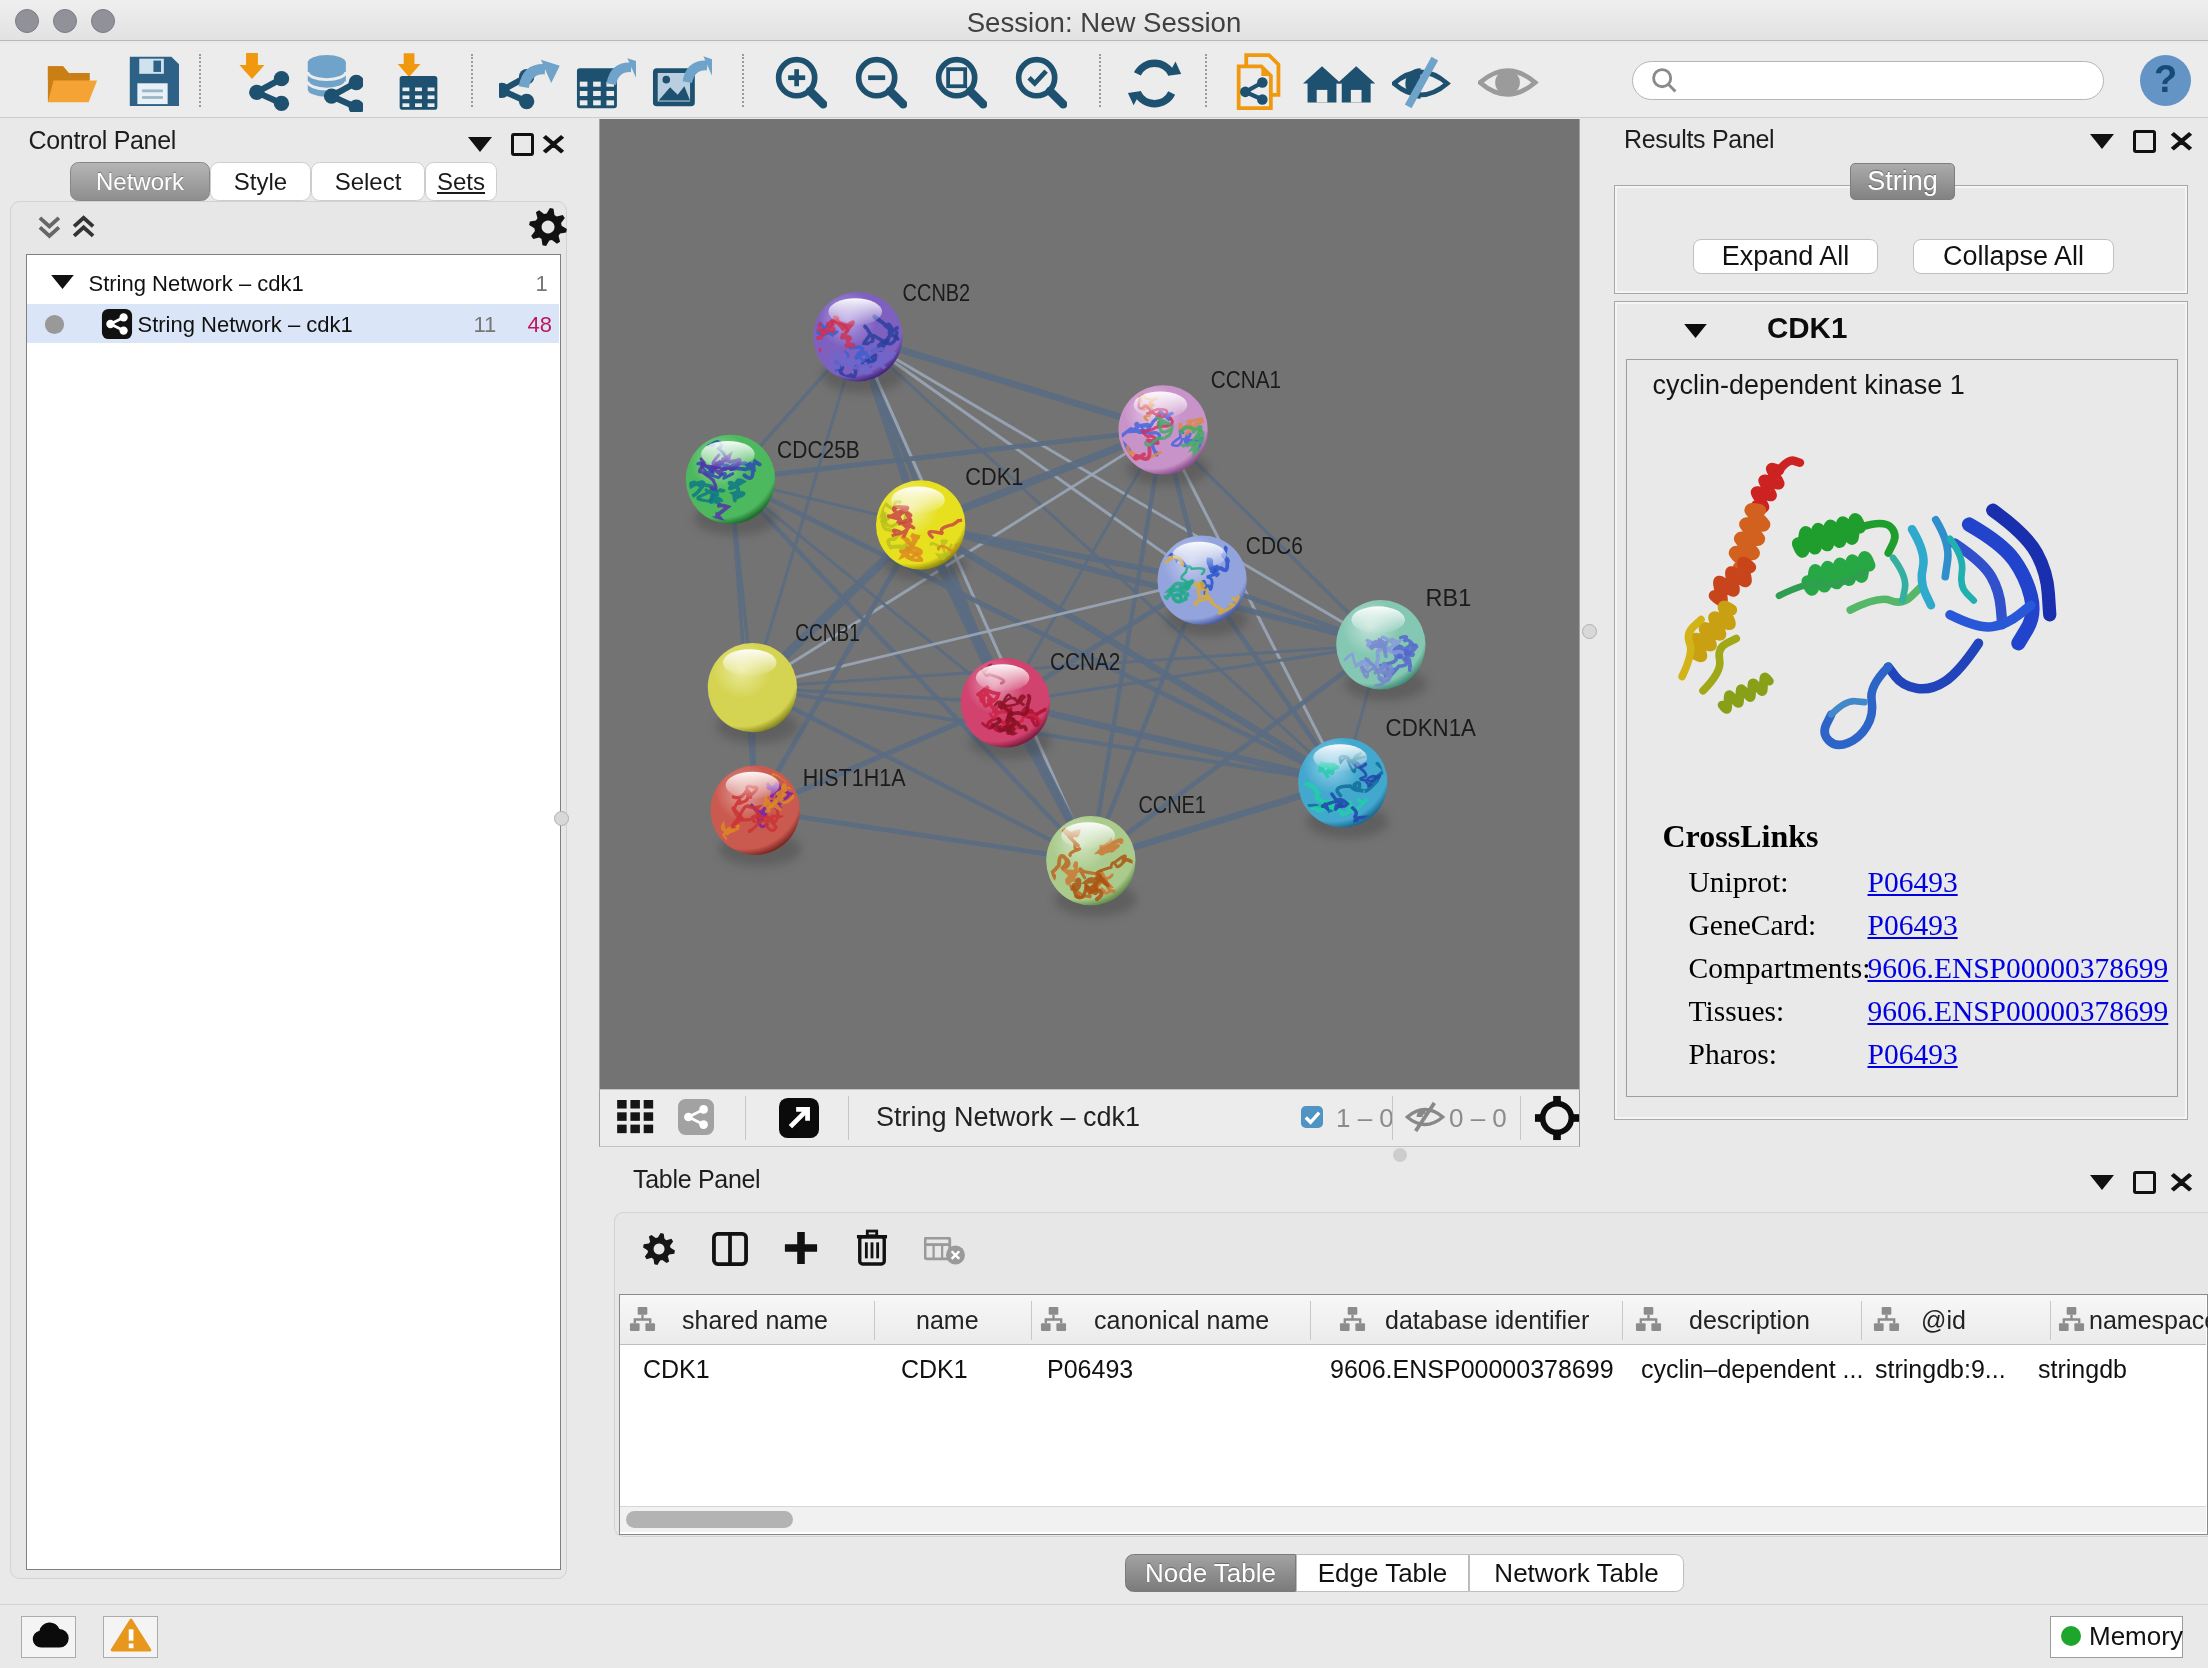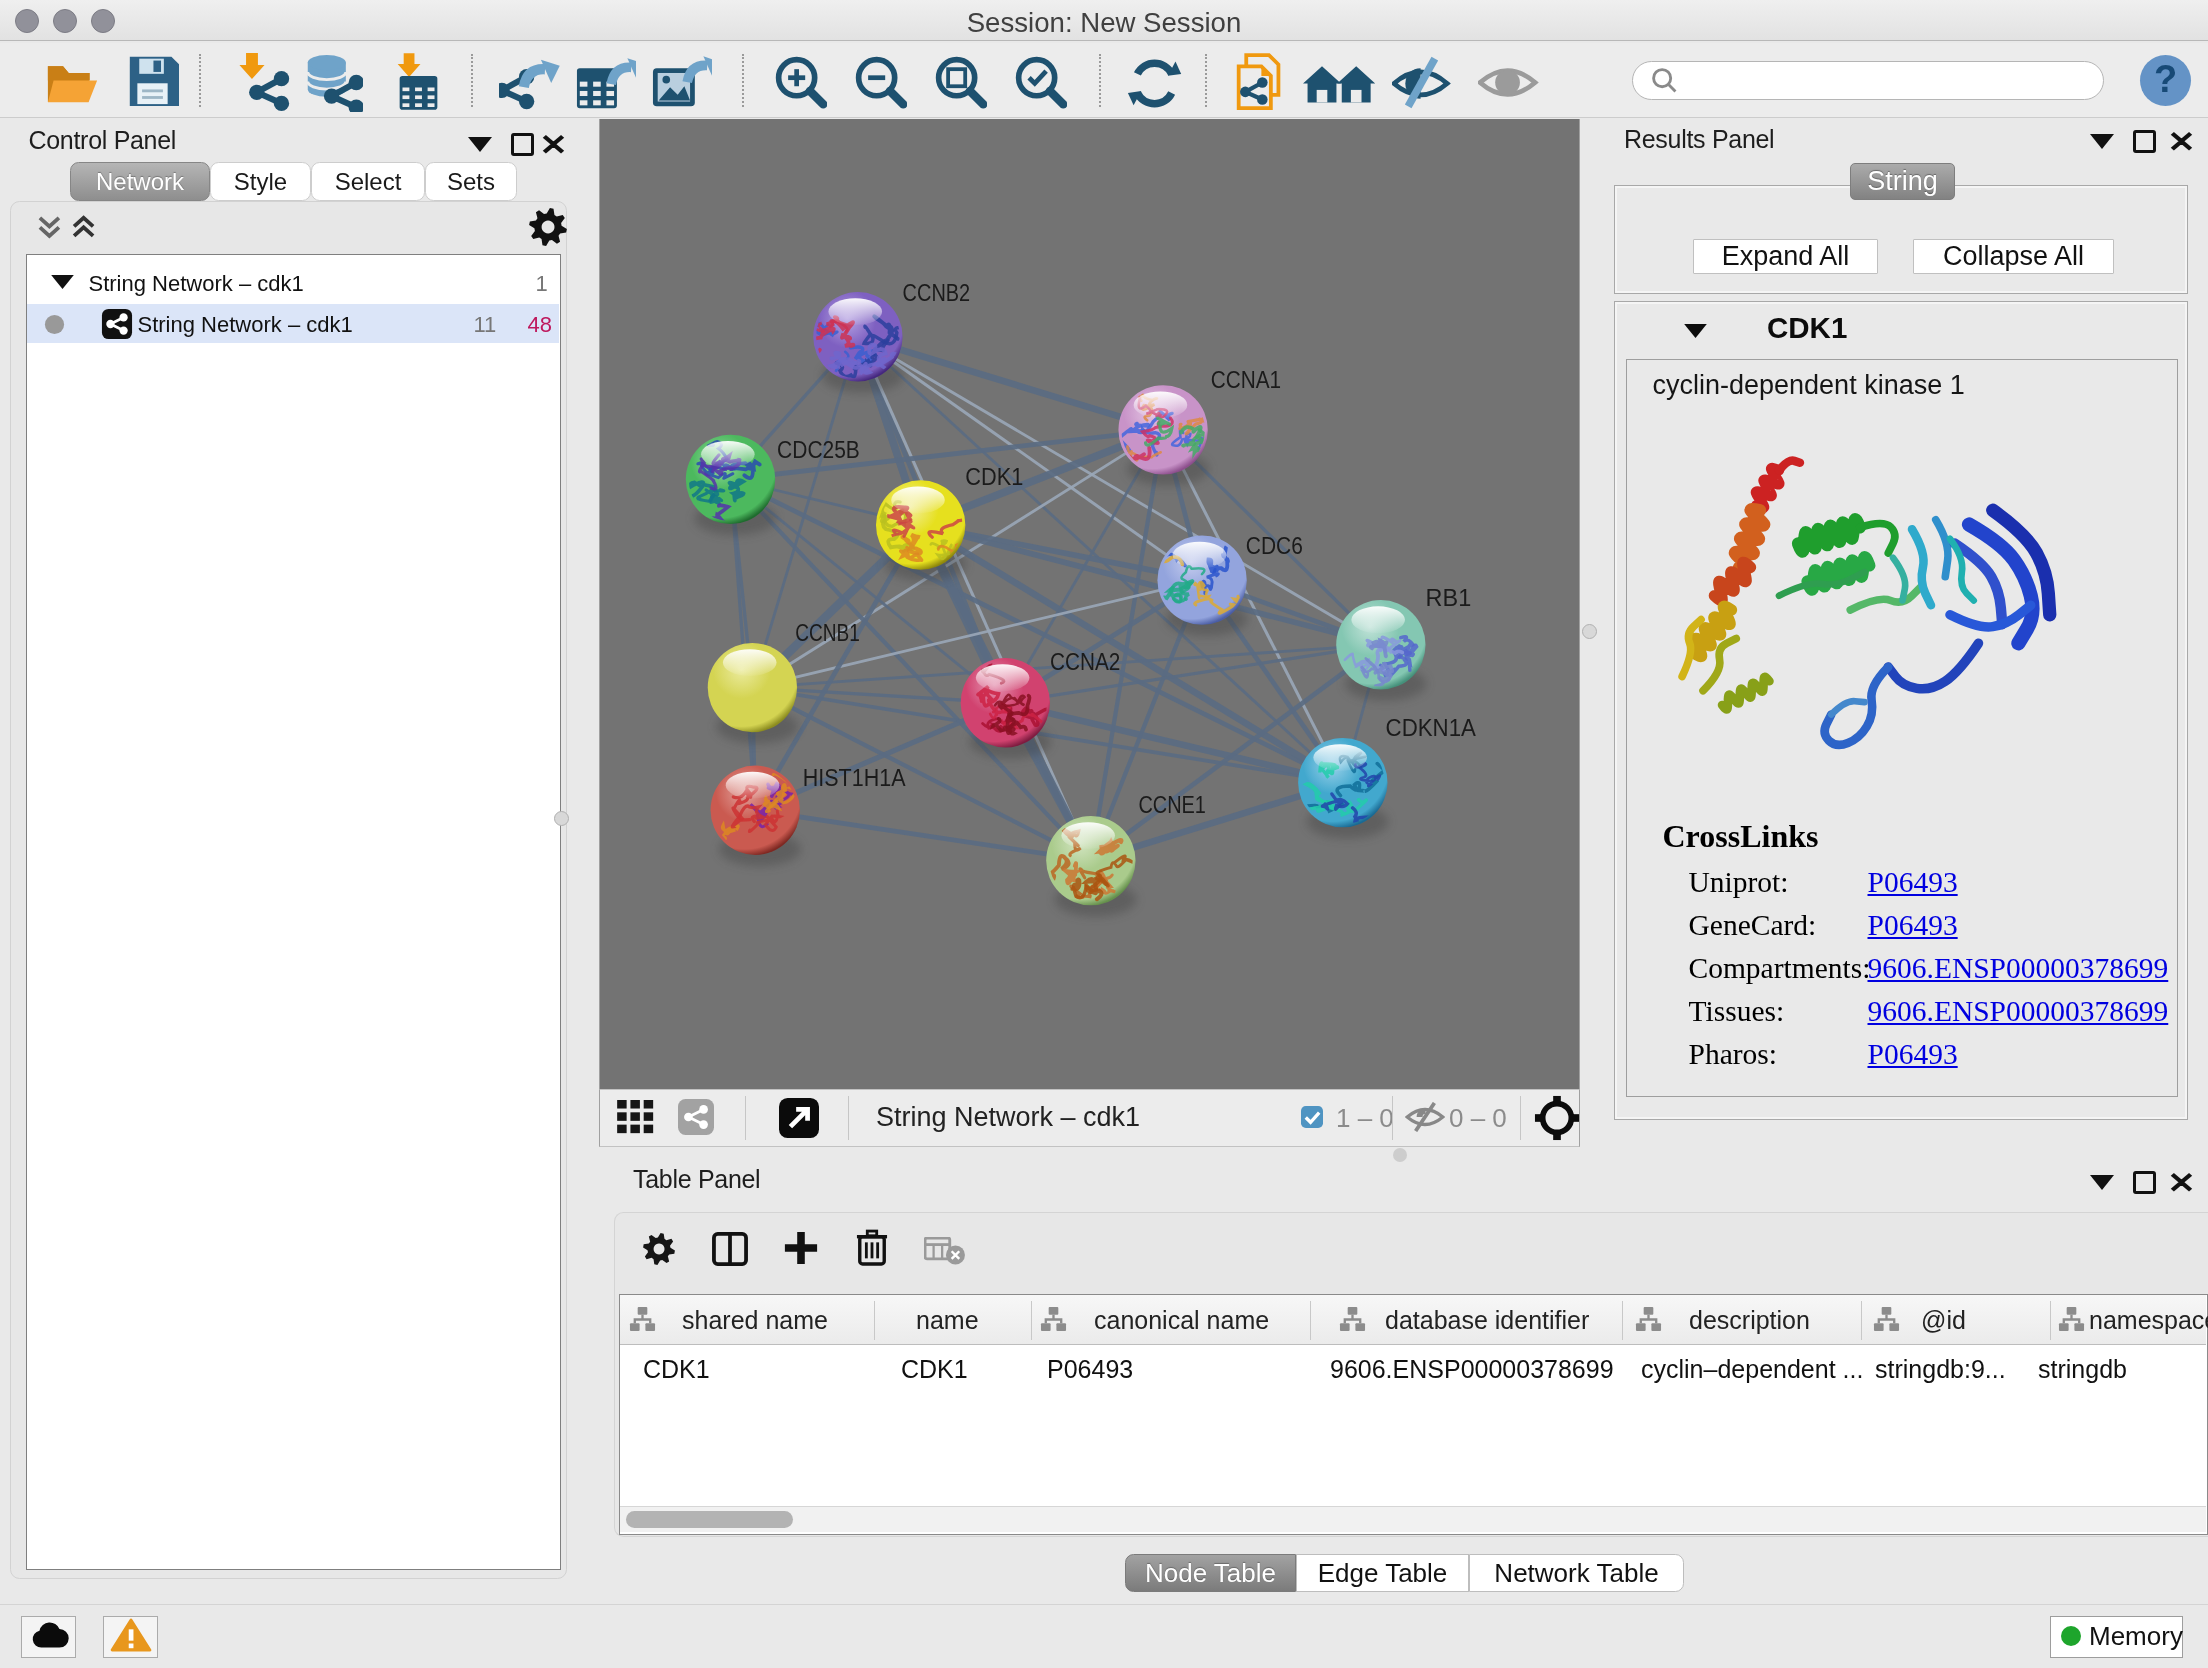--- a/index.html
+++ b/index.html
@@ -30,21 +30,21 @@
 #cp-tabs .tab { position:absolute; top:0; height:39px; background:#fff; border:1px solid #cdcdcd;
   border-radius:8.6px; text-align:center; font-size:24px; color:#1a1a1a; line-height:37px; }
 #cp-tabs .tab.sel { background:linear-gradient(#b5b5b5,#8e8e8e); color:#fff; border:1px solid #868686;
   text-shadow:0 -1px 1px rgba(0,0,0,0.3); }
 #cp-body { position:absolute; left:9.5px; top:201px; width:557px; height:1378px;
   background:#e7e7e7; border:1px solid #d2d2d2; border-radius:9.5px; }
 #cp-list { position:absolute; left:15px; top:52px; width:535px; height:1316px;
   background:#fff; border:1.9px solid #7f7f7f; }
 .cprow { position:absolute; left:0; width:532px; height:39px; font-size:22px; color:#111; }
 
-.btn { position:absolute; background:#fff; border:1.9px solid #c0c0c0; border-radius:1px;
+.btn { position:absolute; background:#fff; border:1.9px solid #c0c0c0; border-radius:8px;
   text-align:center; font-size:27px; color:#111; }
 
 #canvas { position:absolute; left:599px; top:119px; width:981px; height:970px;
   background:#737373; border-left:1.9px solid #a0a0a0; border-right:1.9px solid #a0a0a0; }
 #canvasbar { position:absolute; left:599px; top:1089px; width:981px; height:58px;
   background:#ececec; border:1.9px solid #c2c2c2; border-left:1.9px solid #a0a0a0; border-right:1.9px solid #a0a0a0; }
 .cbsep { position:absolute; top:5.7px; height:44px; width:0; border-left:1.9px solid #c6c6c6; }
 
 #stringtab { position:absolute; left:1850px; top:163px; width:105px; height:37px;
   background:linear-gradient(#ababab,#828282); border:1px solid #7e7e7e; border-radius:5px;
@@ -228,21 +228,21 @@
 
 <div class="abs" style="left:7.6px;top:119px;width:561px;height:1465px;background:#e9e9e9;"></div>
 <div class="abs phead" style="left:28.5px;top:126px;">Control Panel</div>
 <div class="hic-tri" style="left:468px;top:137px;"></div>
 <div class="hic-sq" style="left:511px;top:133px;"></div>
 <div class="hic-x" style="left:541px;top:130px;">✕</div>
 <div id="cp-tabs" class="abs" style="left:0;top:162px;width:571px;height:39px;">
   <div class="tab sel" style="left:70px;width:140px;">Network</div>
   <div class="tab" style="left:210px;width:101px;">Style</div>
   <div class="tab" style="left:311px;width:114px;">Select</div>
-  <div class="tab" style="left:425px;width:92px;">Sets</div>
+  <div class="tab" style="left:425px;width:72px;text-decoration:underline;">Sets</div>
 </div>
 <div id="cp-body">
   <svg class="abs" style="left:25px;top:12.4px;" width="61" height="28.5" viewBox="0 0 64 30">
     <path d="M4 4 l10 9 l10 -9" fill="none" stroke="#666" stroke-width="4"></path>
     <path d="M4 14 l10 9 l10 -9" fill="none" stroke="#666" stroke-width="4"></path>
     <path d="M40 13 l10 -9 l10 9" fill="none" stroke="#333" stroke-width="4"></path>
     <path d="M40 23 l10 -9 l10 9" fill="none" stroke="#333" stroke-width="4"></path>
   </svg>
   <svg class="abs" style="left:518px;top:5.7px;" width="38" height="38" viewBox="0 0 40 40">
       <path d="M22.0 0.1 L25.8 0.9 L26.8 7.3 L29.2 8.9 L35.5 7.3 L37.7 10.6 L33.8 15.8 L34.3 18.6 L39.9 22.0 L39.1 25.8 L32.7 26.8 L31.1 29.2 L32.7 35.5 L29.4 37.7 L24.2 33.8 L21.4 34.3 L18.0 39.9 L14.2 39.1 L13.2 32.7 L10.8 31.1 L4.5 32.7 L2.3 29.4 L6.2 24.2 L5.7 21.4 L0.1 18.0 L0.9 14.2 L7.3 13.2 L8.9 10.8 L7.3 4.5 L10.6 2.3 L15.8 6.2 L18.6 5.7 Z M 20.0 13.2 a 6.8 6.8 0 1 0 0.1 0 Z" fill="#111" fill-rule="evenodd"></path>

